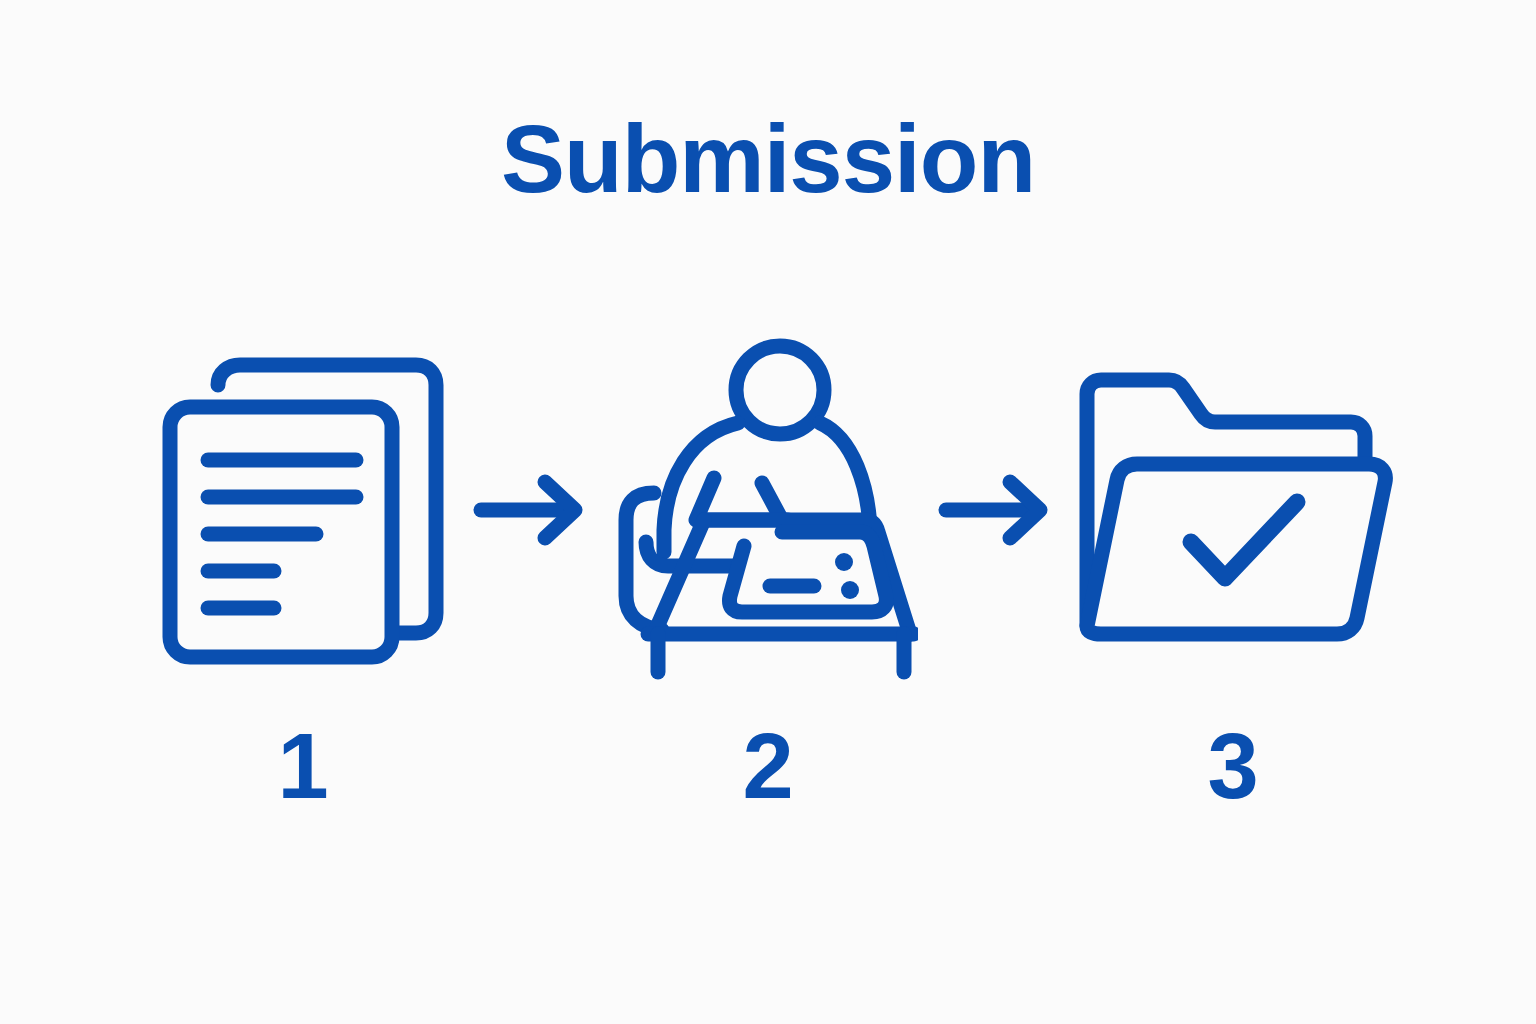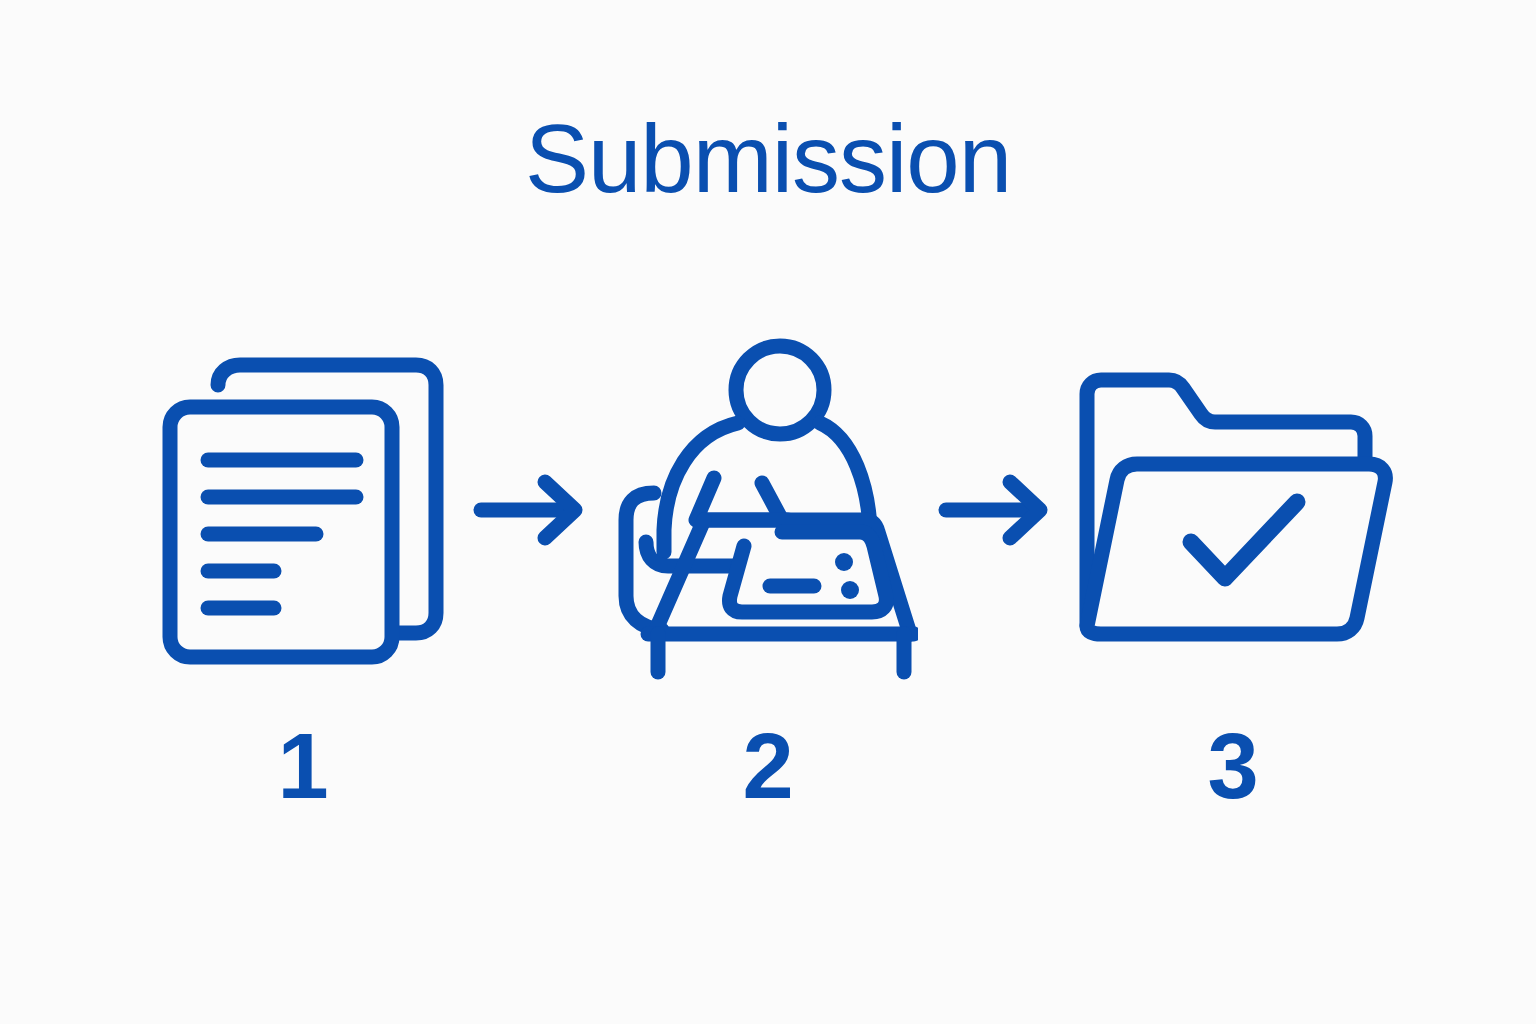--- a/index.html
+++ b/index.html
@@ -20,21 +20,21 @@
     background: #fbfbfb;
   }
   .title {
     position: absolute;
     top: 106px;
     left: 0;
     width: 1536px;
     text-align: center;
     font-family: "Liberation Sans", sans-serif;
     font-size: 96px;
-    font-weight: normal;
+    font-weight: bold;
     letter-spacing: -1px;
     color: #0a4fb0;
     line-height: 1.1;
     user-select: none;
   }
   .flow {
     position: absolute;
     top: 330px;
     left: 0;
     width: 1536px;

